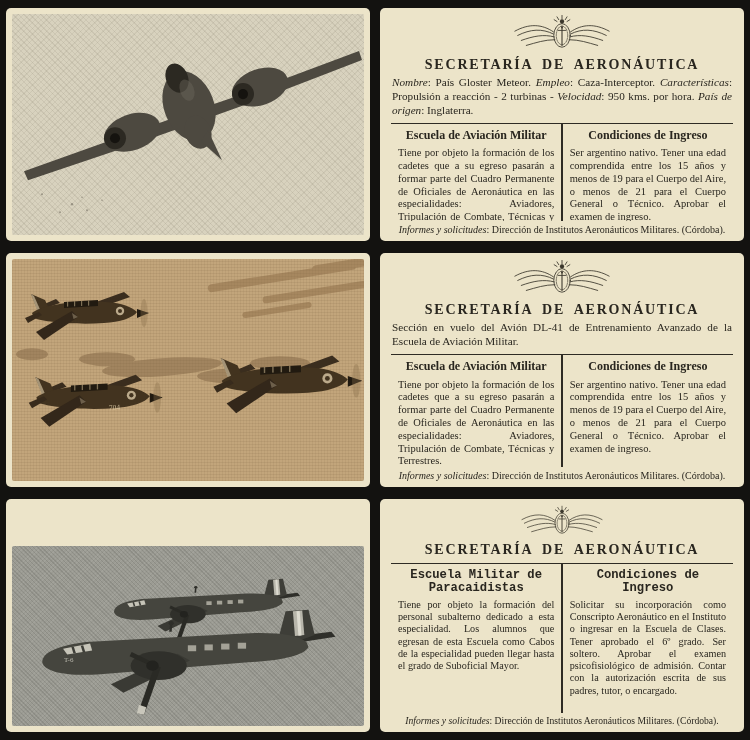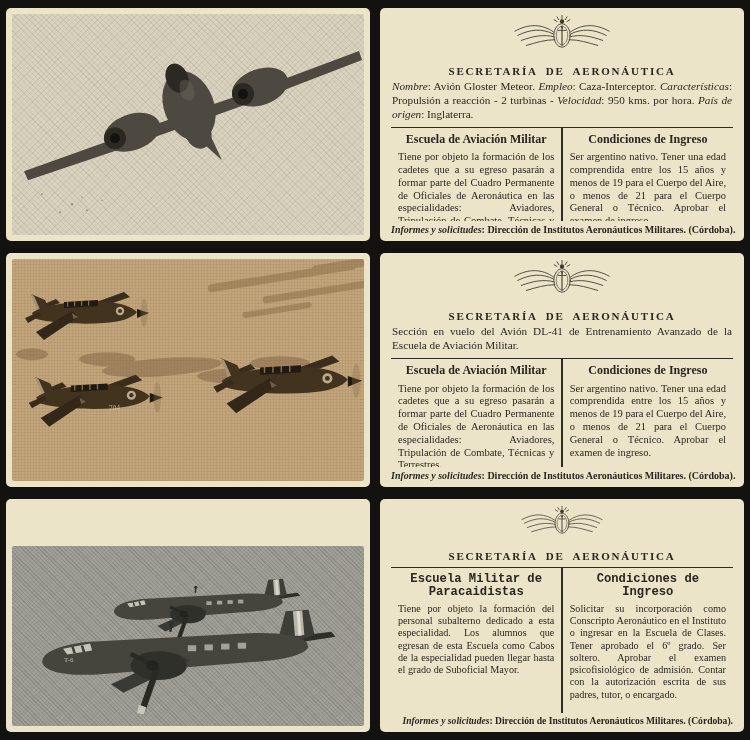--- a/index.html
+++ b/index.html
@@ -32,29 +32,29 @@
   .photo3{
     background-color:#9b9b93;
     background-image:
       repeating-linear-gradient(45deg, rgba(35,35,30,.12) 0 1px, transparent 1px 3px),
       repeating-linear-gradient(-45deg, rgba(255,255,248,.07) 0 1px, transparent 1px 3px);
     margin-top: 41px;
   }
   
   .text-card{padding:5px 11px;display:flex;flex-direction:column;overflow:hidden;}
   .emblem{display:block;margin:1px auto 0;height:40px;width:104px;flex:0 0 auto;}
-  .agency{font-size:11px;font-weight:700;text-align:center;letter-spacing:1.8px;word-spacing:4px;margin-top:11px;flex:0 0 auto;}
+  .agency{font-size:14px;font-weight:700;text-align:center;letter-spacing:1.8px;word-spacing:4px;margin-top:3px;flex:0 0 auto;}
   .intro{font-size:11.2px;line-height:1.24;text-align:justify;margin:3px 1px 0;flex:0 0 auto;}
   .intro i{font-style:italic;}
   .cols{margin-top:5px;border-top:1.3px solid #2e2b24;display:flex;flex:1 1 auto;overflow:hidden;}
   .col{flex:1 1 0;padding:3px 7px 2px;min-width:0;}
   .divider{flex:0 0 1.3px;background:#2e2b24;}
   .col-title{font-size:12px;font-weight:700;text-align:center;margin:2px 0 5px;line-height:1.12;}
   .col-body{font-size:10.5px;line-height:1.22;text-align:justify;margin:0;}
-  .footer{font-size:10px;font-weight:700;text-align:right;margin:3px 0 1px;flex:0 0 auto;white-space:nowrap;}
+  .footer{font-size:10px;font-weight:400;text-align:center;margin:3px 0 1px;flex:0 0 auto;white-space:nowrap;}
   .footer i{font-style:italic;}
   
   .dense .emblem{height:34px;width:92px;}
   .dense .intro{font-size:10.8px;margin-top:2px;}
   .dense .col-title{font-size:12.2px;margin:2px 0 3px;font-family:Liberation Mono, monospace;}
   .dense .col-body{font-size:10.2px;line-height:1.2;}
   .dense .footer{font-size:9.6px;margin-top:2px;}
 </style>
 </head>
 <body>
@@ -108,21 +108,21 @@
         <path d="M58 28 C42 20 26 21 8 30"></path>
         <path d="M59 32 C44 28 30 31 13 37"></path>
         <path d="M60 36 C46 36 34 40 20 44"></path>
         <path d="M82 25 C98 14 116 13 136 24"></path>
         <path d="M82 28 C98 20 114 21 132 30"></path>
         <path d="M81 32 C96 28 110 31 127 37"></path>
         <path d="M80 36 C94 36 106 40 120 44"></path>
       </g>
     </svg>
     <div class="agency">SECRETARÍA DE AERONÁUTICA</div>
-    <p class="intro"><i>Nombre</i><span>: Avión Gloster Meteor. </span><i>Empleo</i><span>: Caza-Interceptor. </span><i>Características</i><span>: Propulsión a reacción - 2 turbinas - </span><i>Velocidad</i><span>: 950 kms. por hora. </span><i>País de origen</i><span>: Inglaterra.</span></p>
+    <p class="intro"><i>Nombre</i><span>: País Gloster Meteor. </span><i>Empleo</i><span>: Caza-Interceptor. </span><i>Características</i><span>: Propulsión a reacción - 2 turbinas - </span><i>Velocidad</i><span>: 950 kms. por hora. </span><i>País de origen</i><span>: Inglaterra.</span></p>
     <div class="cols">
       <div class="col">
         <div class="col-title">Escuela de Aviación Militar</div>
         <p class="col-body">Tiene por objeto la formación de los cadetes que a su egreso pasarán a formar parte del Cuadro Permanente de Oficiales de Aeronáutica en las especialidades: Aviadores, Tripulación de Combate, Técnicas y Terrestres.</p>
       </div>
       <div class="divider"></div>
       <div class="col">
         <div class="col-title">Condiciones de Ingreso</div>
         <p class="col-body">Ser argentino nativo. Tener una edad comprendida entre los 15 años y menos de 19 para el Cuerpo del Aire, o menos de 21 para el Cuerpo General o Técnico. Aprobar el examen de ingreso.</p>
       </div>

